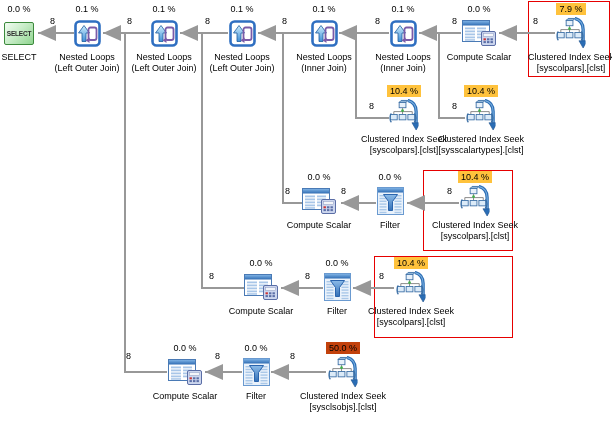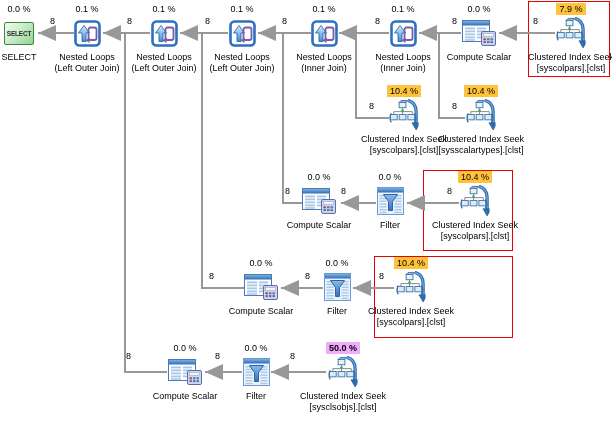--- a/index.html
+++ b/index.html
@@ -4,21 +4,21 @@
 <style>
   html,body{margin:0;padding:0;background:#fff;}
   .canvas{position:relative;width:612px;height:421px;background:#ffffff;
           font-family:"Liberation Sans",sans-serif;color:#000;overflow:hidden;}
   .redbox{position:absolute;border:1.5px solid #e60000;box-sizing:border-box;z-index:1;}
   .wires{position:absolute;left:0;top:0;z-index:2;}
   .node{position:absolute;width:130px;margin-left:-65px;display:flex;flex-direction:column;
         align-items:center;font-size:9px;line-height:11px;z-index:3;}
   .pct{height:12px;line-height:12px;margin-bottom:3px;white-space:nowrap;}
   .hl-y{background:#ffc23c;padding:0 3px;}
-  .hl-r{background:#f0abfc;padding:0 3px;font-weight:bold;}
+  .hl-r{background:#c2410c;padding:0 3px;}
   .iconwrap{height:30px;display:flex;align-items:center;justify-content:center;}
   .labels{margin-top:4px;text-align:center;}
   .lbl{white-space:nowrap;}
   .rowcount{position:absolute;font-size:9px;line-height:10px;z-index:3;}
   .selicon{width:30px;height:23px;box-sizing:border-box;border:1px solid #3c8a3c;border-radius:2px;
            background:linear-gradient(135deg,#f2fcf2 0%,#c9edc9 45%,#8fd48f 100%);
            display:flex;align-items:center;justify-content:center;
            font-size:6.5px;font-weight:bold;color:#2d2d2d;letter-spacing:-0.2px;}
 </style>
 </head>

